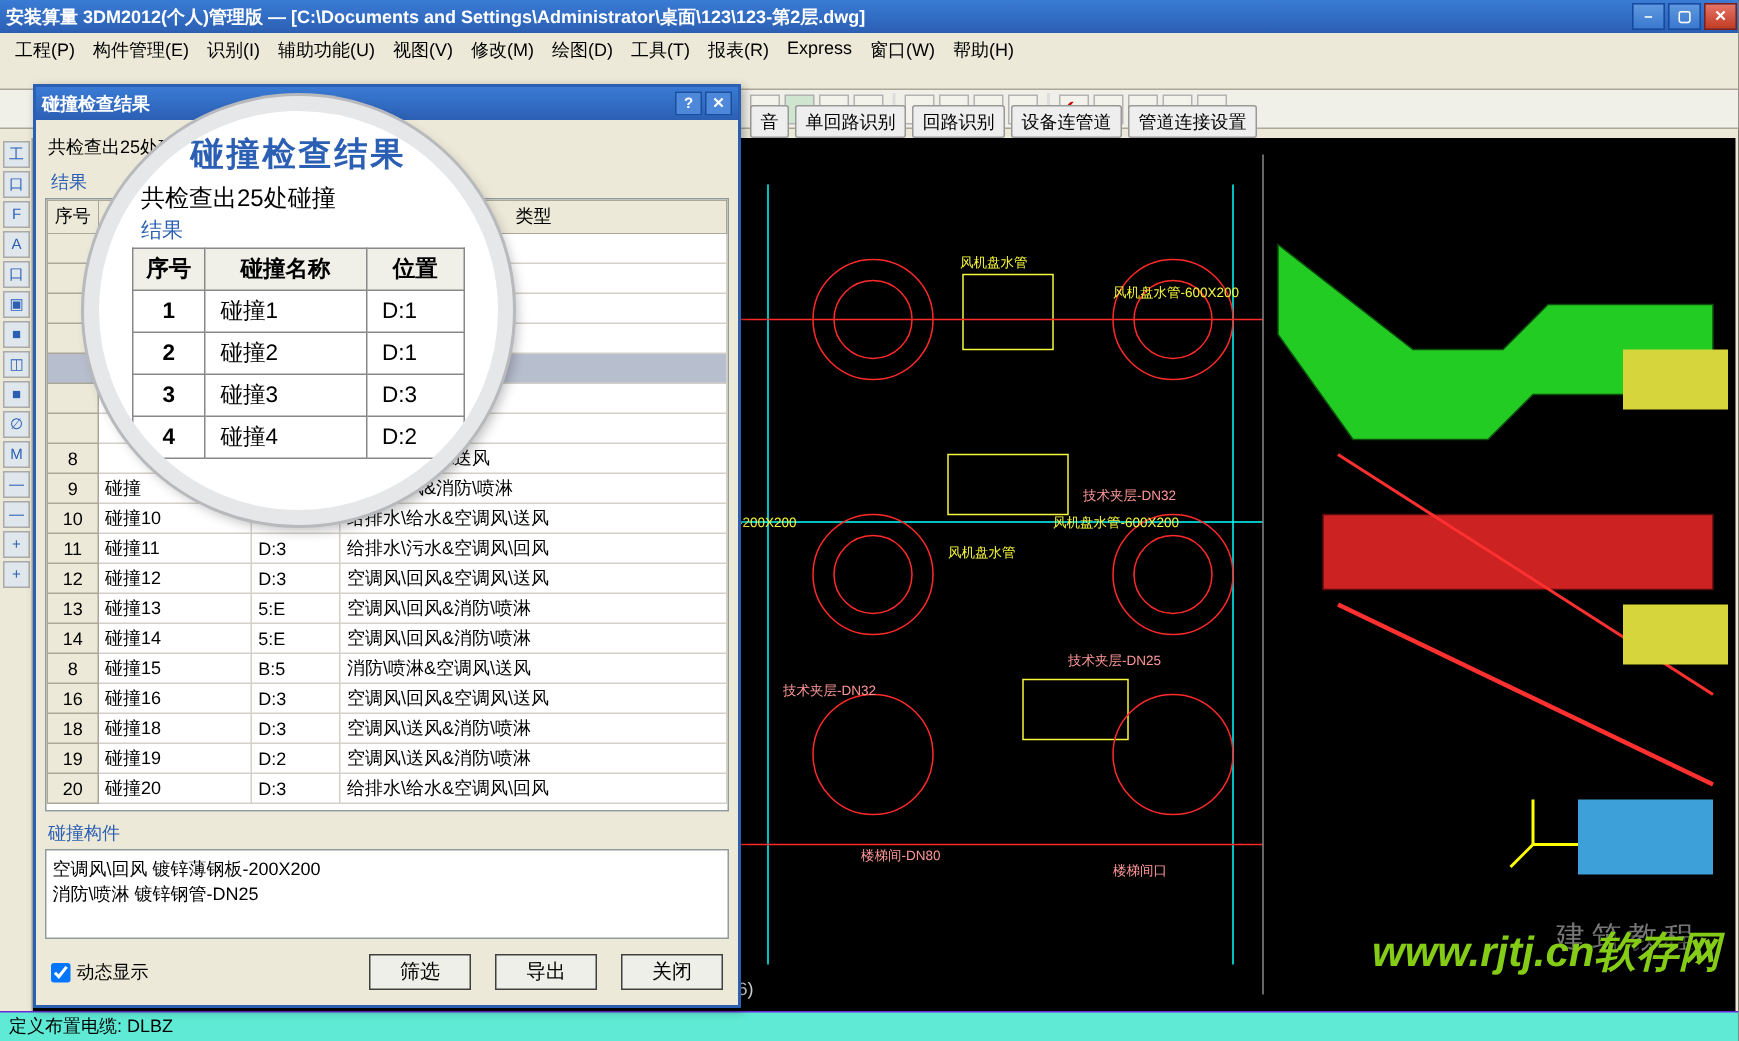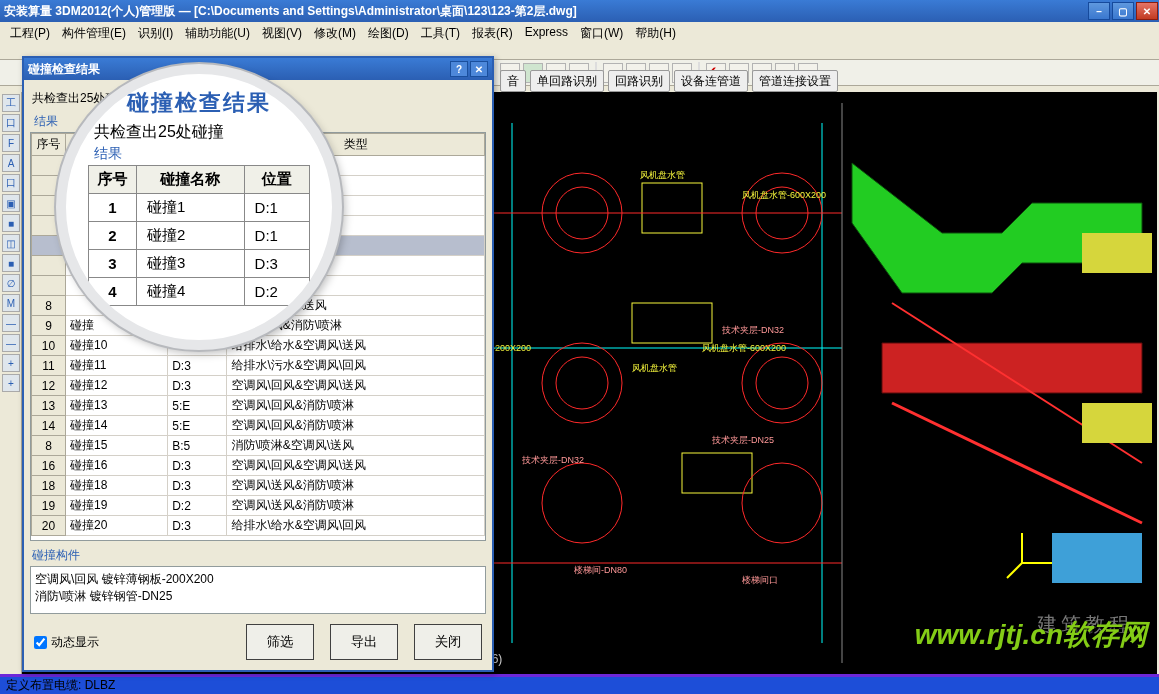--- a/index.html
+++ b/index.html
@@ -23,41 +23,41 @@
 .left-tools { position:absolute; left:0; top:92px; width:22px; bottom:20px; background:#ece9d8; border-right:1px solid #aca899; display:flex; flex-direction:column; gap:2px; padding-top:2px; }
 .left-tools .ltool { width:18px; height:18px; border:1px solid #aaa; margin-left:2px; background:#dfe6ec; font-size:10px; display:flex; align-items:center; justify-content:center; color:#2b5fb3;}
 
 .canvas-area { position:absolute; left:22px; top:92px; right:2px; bottom:20px; background:#000; overflow:hidden;text-align:center; }
 .canvas-area .hint { position:absolute; left:420px; bottom:6px; color:#cfcfcf; font-size:12px; }
 .canvas-watermark { position:absolute; right:10px; bottom:20px; color:#84cc16; font-size:28px; font-weight:bold; text-shadow:1px 1px 2px #000; font-style:italic;}
 .canvas-watermark2 { position:absolute; right:24px; bottom:36px; color:#777; font-size:20px; letter-spacing:4px; }
 
 .cad-svg { width:100%; height:100%; }
 
-.statusbar { position:absolute; left:0; bottom:0; right:0; height:20px; background:#1d4ed8; border-top:3px solid #6d28d9; display:flex; align-items:center; padding-left:6px; }
+.statusbar { position:absolute; left:0; bottom:0; right:0; height:20px; background:#5eead4; border-top:1px solid #6d28d9; display:flex; align-items:center; padding-left:6px; }
 
 
 .dialog { position:absolute; left:22px; top:56px; width:472px; height:616px; background:#ece9d8; border:2px solid #2b5fb3; box-shadow:2px 2px 6px rgba(0,0,0,0.3); z-index:10; display:flex; flex-direction:column; }
 .dialog .dlg-title { height:22px; background:linear-gradient(#3a7bd5,#2b5fb3); color:#fff; display:flex; align-items:center; padding:0 4px; font-weight:bold; }
 .dialog .dlg-title .spacer{flex:1;}
 .dialog .dlg-title .db{ width:18px;height:16px;background:#4d88da;border:1px solid #1a4f9d;margin-left:2px;display:flex;align-items:center;justify-content:center;font-size:10px;}
 .dlg-body { flex:1; padding:6px; display:flex; flex-direction:column; overflow:hidden;}
 .dlg-summary { padding:4px 2px; }
 .dlg-result-label{ color:#2b5fb3; padding:2px 4px;}
 .grid-wrap { flex:1; border:1px solid #919b9c; background:#fff; overflow:hidden; position:relative;}
 .grid-table { width:100%; border-collapse:collapse; font-size:12px;}
 .grid-table th { background:#ece9d8; border:1px solid #aca899; padding:2px 4px; font-weight:normal; position:sticky; top:0;}
 .grid-table td { border:1px solid #d4d0c8; padding:1px 4px; height:19px;}
 .grid-table tr.selected td{ background:#b7bece;}
 .grid-table td.rowhdr{ background:#ece9d8; text-align:center; width:34px; border:1px solid #aca899;}
 .dlg-lower-label{ padding:6px 2px 2px 2px; color:#2b5fb3;}
-.dlg-textbox { border:1px solid #919b9c; background:#fff; height:48px; padding:4px; margin-bottom:6px;}
+.dlg-textbox { border:1px solid #919b9c; background:#fff; height:60px; padding:4px; margin-bottom:6px;}
 .dlg-btnrow { display:flex; gap:16px; justify-content:flex-end; padding:4px; align-items:center;}
 .dlg-btnrow .chk{ margin-right:auto; display:flex; align-items:center; gap:4px;}
-.dlg-btn{ min-width:68px; height:36px; border:1px solid #404040; background:#efefe9; }
+.dlg-btn{ min-width:68px; height:24px; border:1px solid #404040; background:#efefe9; }
 
 
 .magnifier{ position:absolute; left:56px; top:64px; width:286px; height:286px; border-radius:50%; background:#fff; border:10px solid #e6e7e9; box-shadow:0 0 0 2px #b7b9bd, 3px 4px 8px rgba(0,0,0,0.25); z-index:50; overflow:hidden; display:flex; flex-direction:column; align-items:stretch; padding:14px 22px;}
 .magnifier .mag-title{ color:#2b5fb3; font-size:22px; font-weight:bold; text-align:center; letter-spacing:2px; margin-bottom:4px;}
 .magnifier .mag-summary{ font-size:16px; margin-bottom:2px; padding-left:6px;}
 .magnifier .mag-label{ color:#2b5fb3; font-size:14px; padding-left:6px; margin-bottom:2px;}
 .magnifier table{ border-collapse:collapse; width:100%; font-size:15px;}
 .magnifier th{ background:#f0f0e8; border:1px solid #888; padding:4px 6px;}
 .magnifier td{ border:1px solid #888; padding:4px 10px;}
 .magnifier td.sn{ text-align:center; font-weight:bold; width:48px;}

